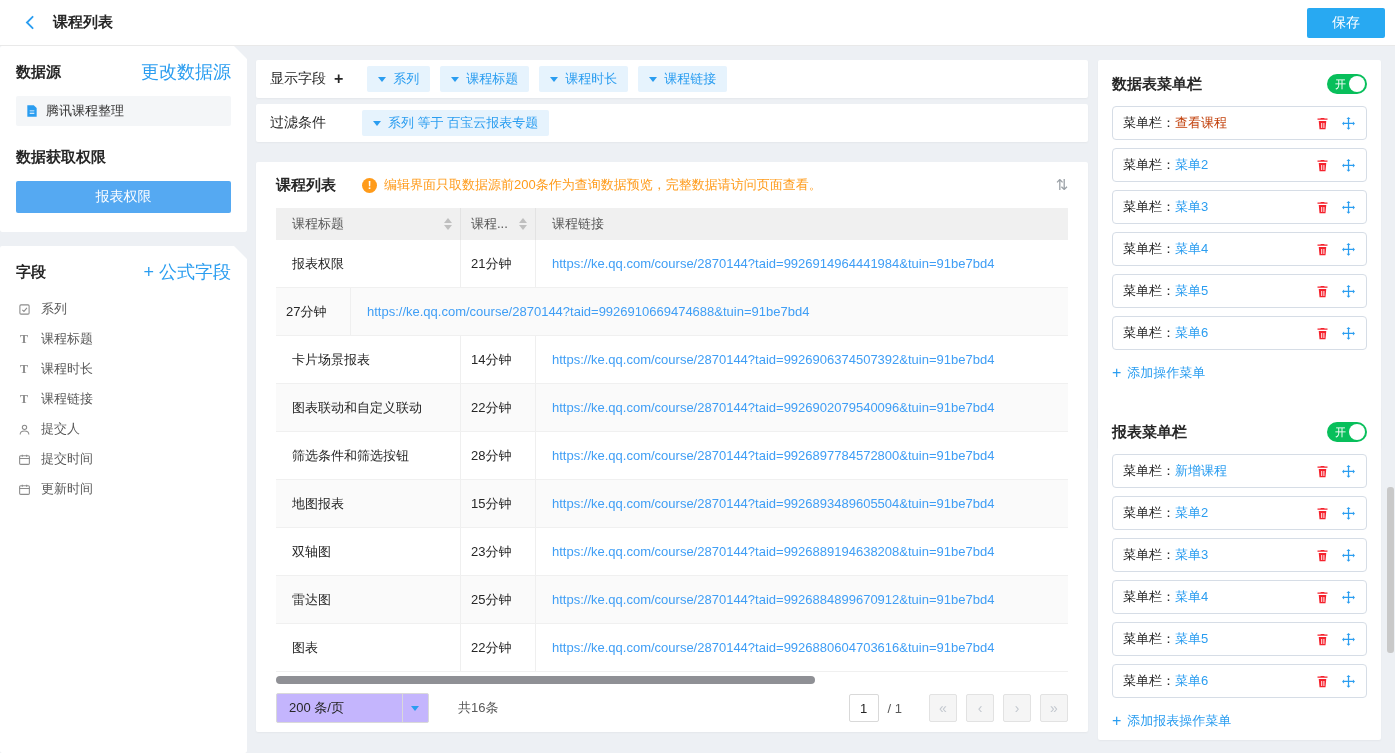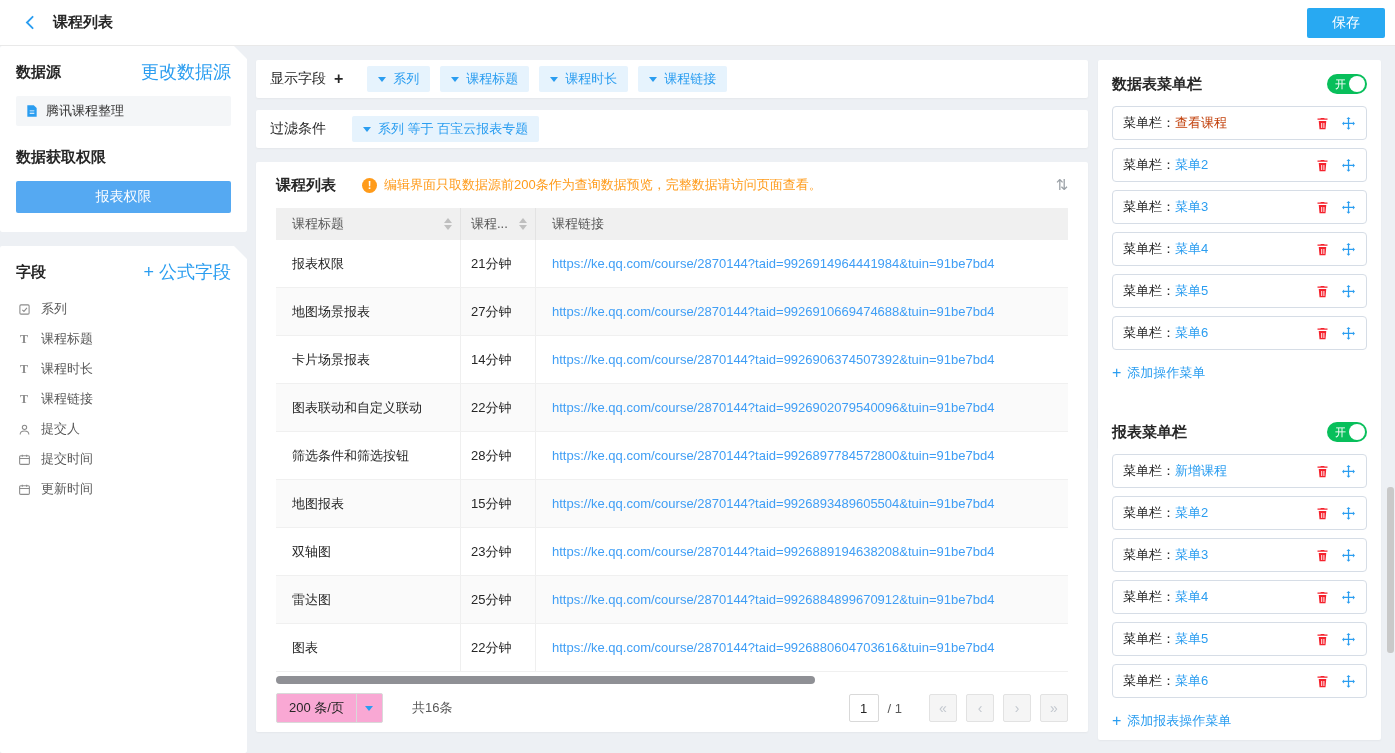--- a/index.html
+++ b/index.html
@@ -33,21 +33,21 @@
   .perm-title { margin-top:22px; }
   .perm-btn { margin-top:14px; width:100%; height:32px; background:#55a9f2; color:#fff; border:none;
               border-radius:2px; font-size:14px; cursor:pointer; }
   .field-list { margin-top:10px; }
   .field-item { height:30px; display:flex; align-items:center; gap:9px; color:#595959; cursor:pointer; }
   .field-item .ficon { width:16px; display:flex; justify-content:center; align-items:center; }
   .ticon { color:#8c8c8c; font-size:12px; font-weight:bold; font-family:"Liberation Serif","DejaVu Serif",serif; }
 
   
   .bar-card { left:256px; width:832px; height:38px; display:flex; align-items:center; padding:0 14px;text-align:right; }
-  .bar-a { top:60px; } .bar-b { top:110px; }
+  .bar-a { top:60px; } .bar-b { top:104px;gap:10px; }
   .bar-label { font-size:14px; color:#262626; }
   .plus { color:#262626; font-size:16px; font-weight:bold; margin:0 8px; cursor:pointer; }
   .chips { display:flex; gap:10px; margin-left:16px; }
   .chip { background:#e6f3fd; color:#2a9df0; height:26px; padding:0 11px; border-radius:2px;
           display:inline-flex; align-items:center; gap:7px; cursor:pointer; white-space:nowrap; }
   .caret { width:0; height:0; border-left:4px solid transparent; border-right:4px solid transparent;
            border-top:5px solid #2a9df0; }
 
   .table-card { left:256px; top:162px; width:832px; height:570px; padding:0 20px; }
   .tc-head { height:46px; display:flex; align-items:center; }
@@ -72,21 +72,21 @@
   .trow:nth-child(even) { background:#fafafa; }
   .c1 { width:185px; padding:0 12px 0 16px; border-right:1px solid #efefef; height:100%; display:flex; align-items:center; }
   .c2 { width:75px;  padding:0 8px 0 10px;  border-right:1px solid #efefef; height:100%; display:flex; align-items:center; }
   .c3 { flex:1; padding:0 8px 0 16px; overflow:hidden; white-space:nowrap; }
   .c3 a { color:#3f9ef5; text-decoration:none; cursor:pointer; }
 
   .hscroll { position:relative; height:8px; margin:4px 0 8px; }
   .hscroll .thumb { position:absolute; left:0; top:0; height:8px; width:68%; background:#8f9095; border-radius:4px; cursor:grab; }
 
   .pgrow { display:flex; align-items:center; height:32px; gap:12px; }
-  .psize { display:flex; align-items:center; border:1px solid #d9d9d9; border-radius:2px; height:30px; cursor:pointer; background:#f9a8d4; }
+  .psize { display:flex; align-items:center; border:1px solid #d9d9d9; border-radius:2px; height:30px; cursor:pointer; background:#c4b5fd;gap:46px; }
   .psize .pv { padding:0 12px; color:#262626; }
   .psize .pc { width:26px; height:100%; border-left:1px solid #d9d9d9; display:flex; align-items:center; justify-content:center; }
   .total { color:#595959;margin-left:17px; }
   .pg-right { margin-left:auto; display:flex; align-items:center; gap:9px; }
   .pg-input { width:30px; height:28px; border:1px solid #d9d9d9; border-radius:2px; text-align:center; font-size:13px; color:#262626; }
   .pg-of { color:#595959; margin-right:18px; }
   .pg-btn { width:28px; height:28px; border:1px solid #e2e2e2; background:#f5f5f5; border-radius:2px;
             color:#c3c8cf; font-size:14px; display:flex; align-items:center; justify-content:center; cursor:default; }
 
   
@@ -259,21 +259,20 @@
     </div>
   </div>
 
   <div>
     <div class="trow">
       <div class="c1">报表权限</div>
       <div class="c2">21分钟</div>
       <div class="c3"><a>https://ke.qq.com/course/2870144?taid=9926914964441984&amp;tuin=91be7bd4</a></div>
     </div>
     <div class="trow">
-      <div class="c1">地图场景报表</div>
       <div class="c2">27分钟</div>
       <div class="c3"><a>https://ke.qq.com/course/2870144?taid=9926910669474688&amp;tuin=91be7bd4</a></div>
     </div>
     <div class="trow">
       <div class="c1">卡片场景报表</div>
       <div class="c2">14分钟</div>
       <div class="c3"><a>https://ke.qq.com/course/2870144?taid=9926906374507392&amp;tuin=91be7bd4</a></div>
     </div>
     <div class="trow">
       <div class="c1">图表联动和自定义联动</div>

